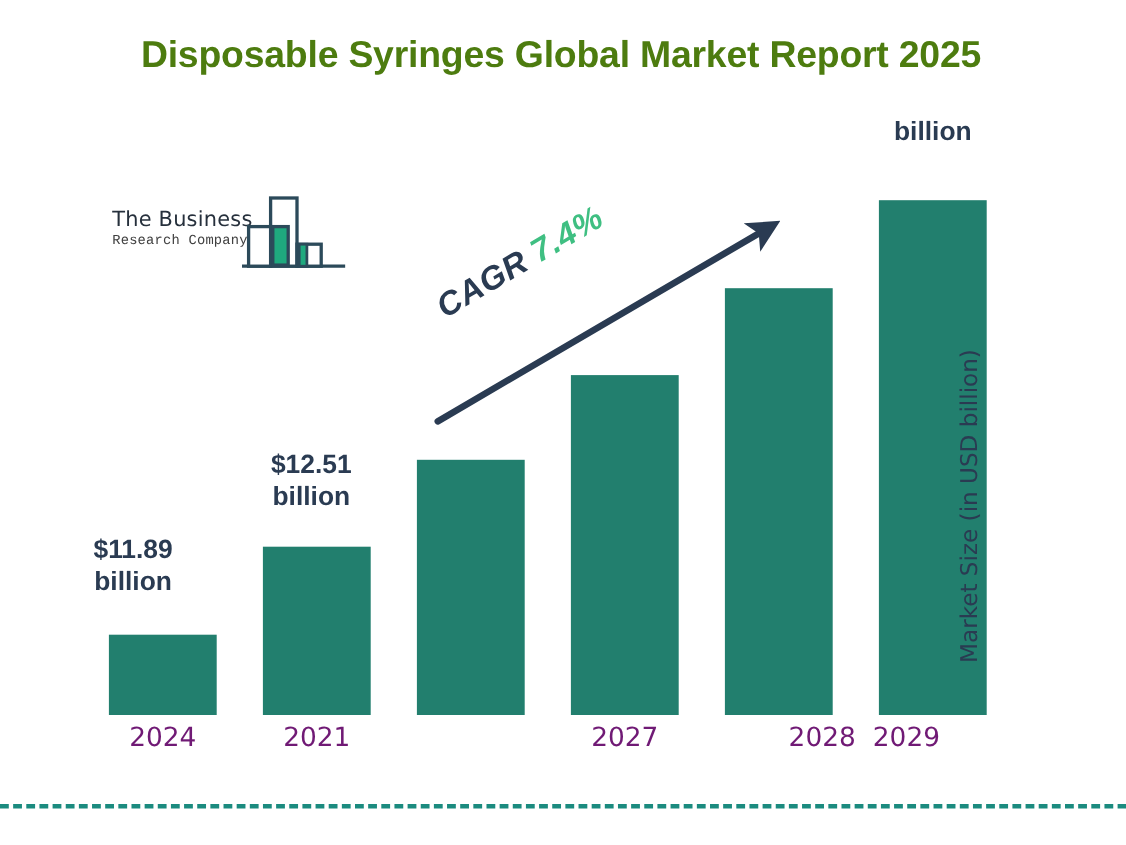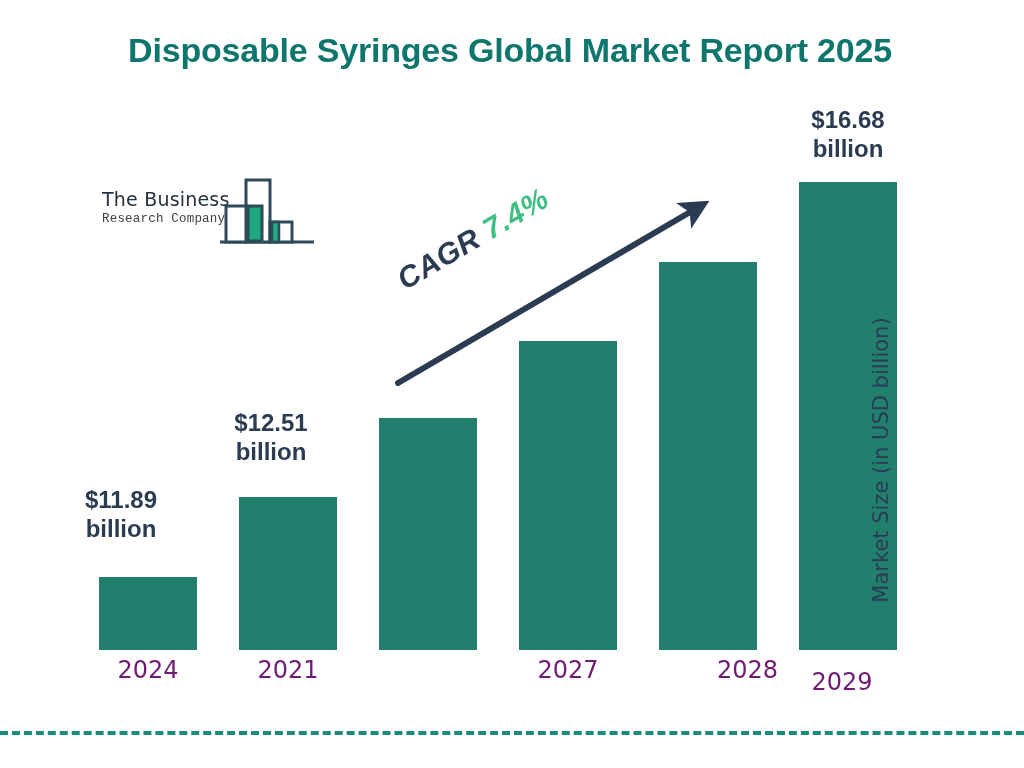--- a/index.html
+++ b/index.html
@@ -19,21 +19,21 @@
   
   #chart-title {
     position: absolute;
     left: 90px;
     top: 30px;
     width: 840px;
     text-align: center;
     font-size: 34px;
     font-weight: bold;
     line-height: 1.18;
-    color: #0f766e;
+    color: #4d7c0f;
     letter-spacing: -0.2px;
   }
 
   
   #logo {
     position: absolute;
     left: 74px;
     top: 176px;
     width: 212px;
     height: 72px;
@@ -173,34 +173,33 @@
   <div class="bar" style="left:239px; top:497px; width:98px; height:153px;"></div>
   <div class="bar" style="left:379px; top:418px; width:98px; height:232px;"></div>
   <div class="bar" style="left:519px; top:341px; width:98px; height:309px;"></div>
   <div class="bar" style="left:659px; top:262px; width:98px; height:388px;"></div>
   <div class="bar" style="left:799px; top:182px; width:98px; height:468px;"></div>
 
   <div class="value-label" style="left:62px; top:485px; width:118px;">
     <div>$11.89</div>
     <div>billion</div>
   </div>
-  <div class="value-label" style="left:212px; top:408px; width:118px;">
+  <div class="value-label" style="left:224px; top:408px; width:118px;">
     <div>$12.51</div>
     <div>billion</div>
   </div>
   <div class="value-label" style="left:774px; top:105px; width:148px;">
-    <div>$16.68</div>
     <div>billion</div>
   </div>
 
   <div class="x-tick" style="left:78px;">2024</div>
   <div class="x-tick" style="left:218px;">2021</div>
   <div class="x-tick" style="left:498px;">2027</div>
   <div class="x-tick" style="left:638px;text-align:right;">2028</div>
-  <div class="x-tick" style="left:772px;margin-top:12px;">2029</div>
+  <div class="x-tick" style="left:754px;">2029</div>
 
   <svg id="cagr-arrow" width="1024" height="768">
     <defs>
       <marker id="arrowhead" markerWidth="5" markerHeight="5" refX="2.6" refY="2.5" orient="auto">
         <path d="M0,0 L5,2.5 L0,5 L1.2,2.5 Z" fill="#2a3b52"></path>
       </marker>
     </defs>
     <line x1="398" y1="383" x2="697" y2="208" stroke="#2a3b52" stroke-width="6" stroke-linecap="round" marker-end="url(#arrowhead)"></line>
   </svg>
 

